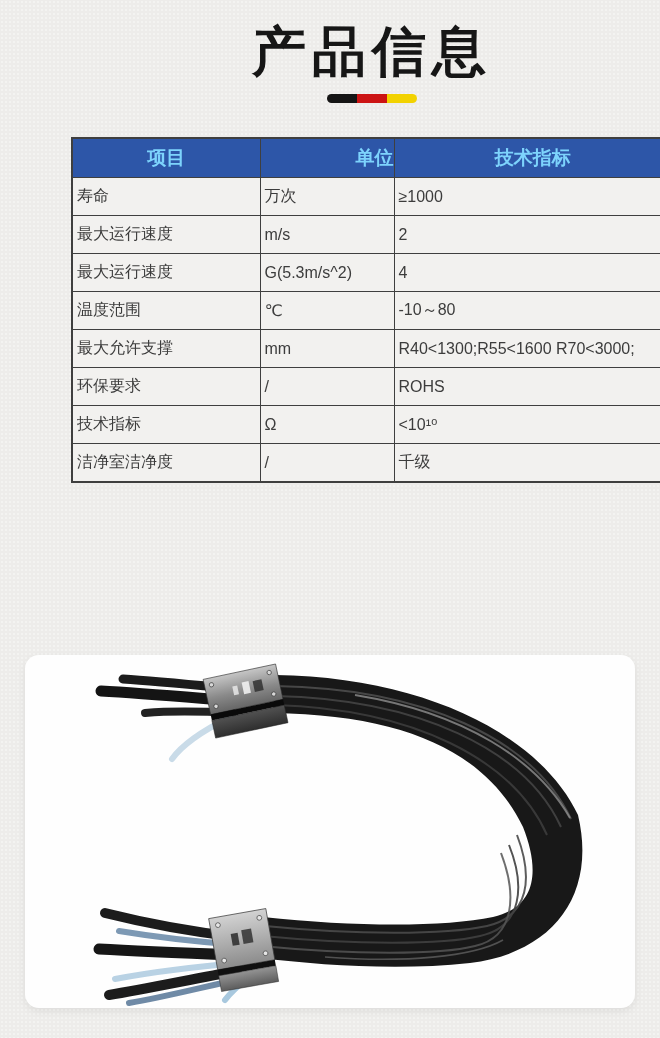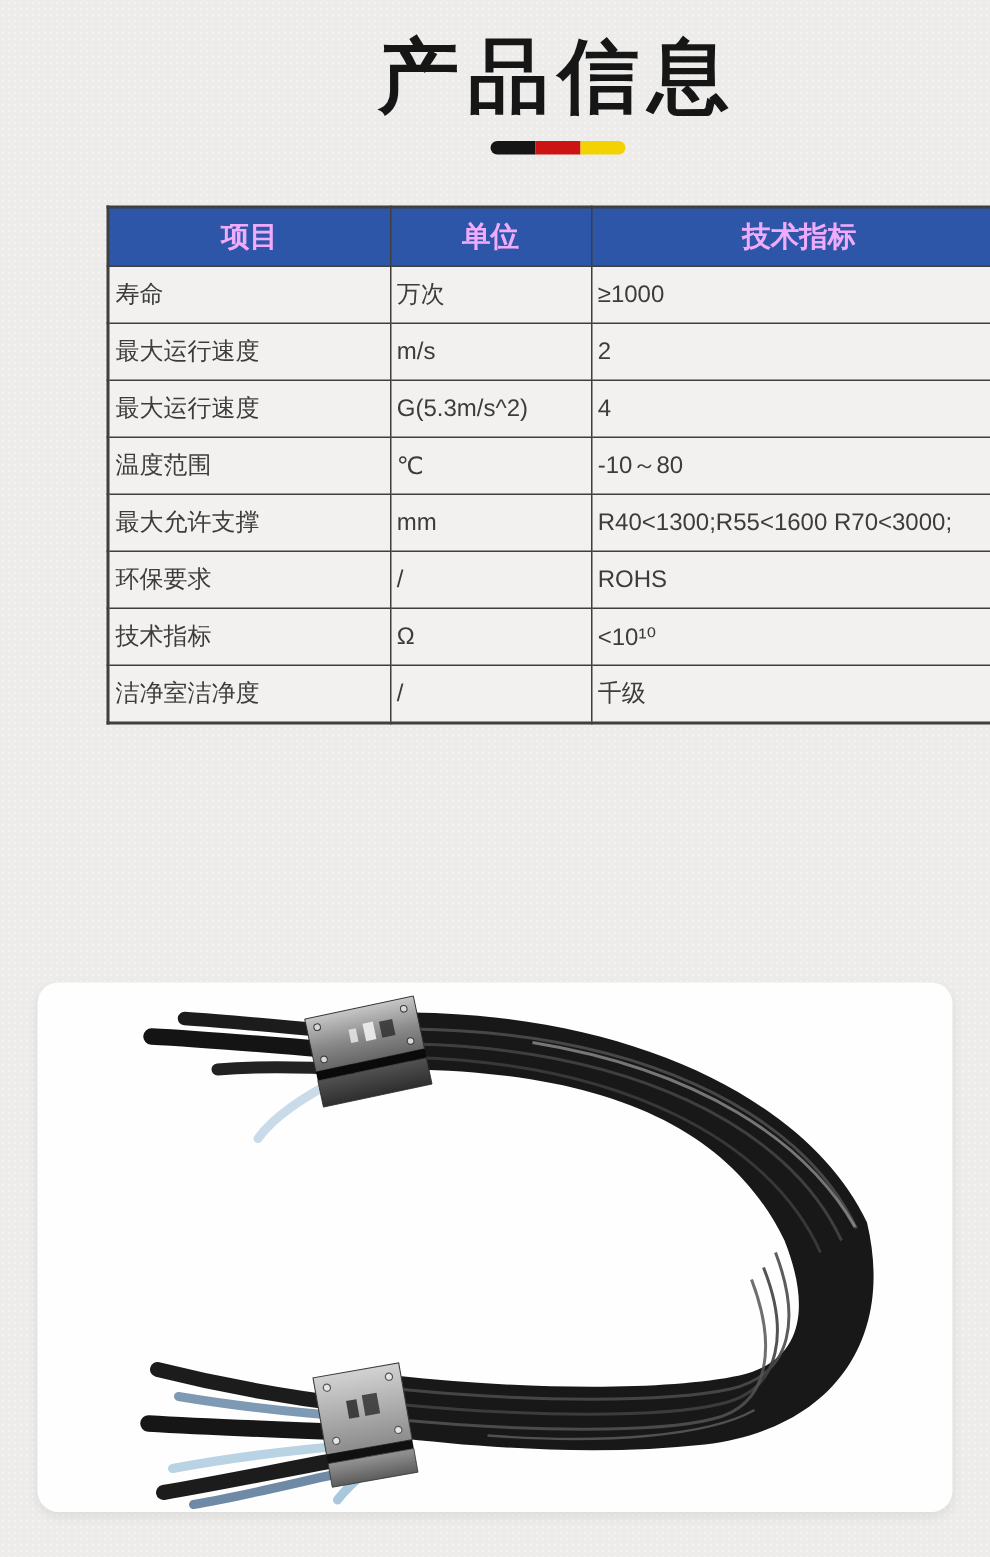--- a/index.html
+++ b/index.html
@@ -25,21 +25,21 @@
   .seg-black{border-radius:5px 0 0 5px;background:#151515;}
   .seg-red{background:#cc1414;}
   .seg-yellow{border-radius:0 5px 5px 0;background:#f2d200;}
   .subtitle{margin-top:14px;font-size:12px;letter-spacing:1.6px;color:#4b4b4b;}
 
   table.spec{
     width:600px;margin:34px auto 0;border-collapse:collapse;table-layout:fixed;
     border:2px solid #3f3f3f;
   }
   table.spec th{
-    background:#2d56a8;color:#f0abfc;font-size:19px;font-weight:bold;
+    background:#2d56a8;color:#7dd3fc;font-size:19px;font-weight:bold;
     height:38px;border:1px solid #3f3f3f;padding:0;
   }
   table.spec td{
     background:#f2f1ef;color:#3c3c3c;font-size:16px;text-align:left;
     height:37px;border:1px solid #3f3f3f;padding:0 4px;white-space:nowrap;
     overflow:hidden;
   }
   .photo-card{
     position:absolute;left:25px;top:655px;width:610px;height:353px;
     background:#fefefe;border-radius:14px;overflow:hidden;
@@ -63,21 +63,21 @@
 
   <table class="spec">
     <colgroup>
         <col style="width:188px">
         <col style="width:134px">
         <col style="width:278px">
       </colgroup>
     <thead>
       <tr>
         <th style="background-color: rgb(45, 86, 168);">项目</th>
-        <th style="background-color: rgb(45, 86, 168);">单位</th>
+        <th style="background-color: rgb(45, 86, 168); text-align: right;">单位</th>
         <th style="background-color: rgb(45, 86, 168);">技术指标</th>
       </tr>
     </thead>
     <tbody>
       <tr>
           <td>寿命</td>
           <td>万次</td>
           <td>≥1000</td>
         </tr>
       <tr>

